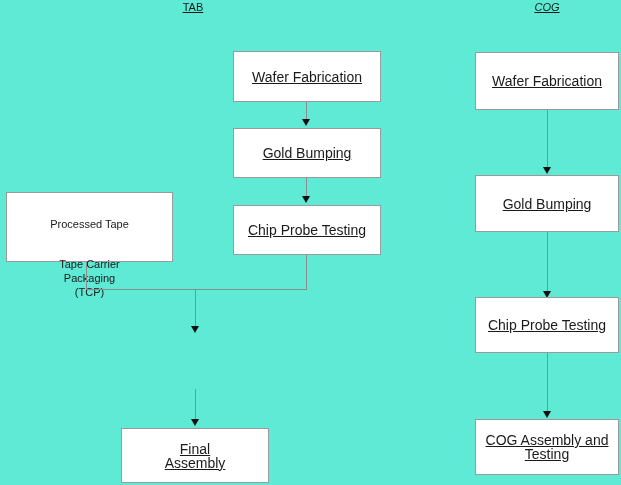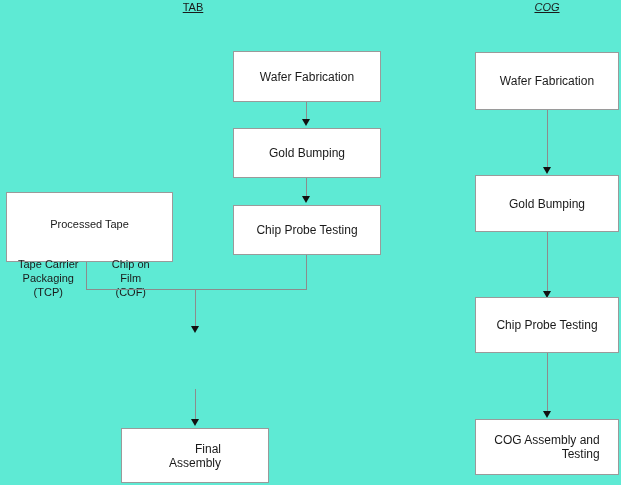--- a/index.html
+++ b/index.html
@@ -28,24 +28,25 @@
     white-space: nowrap;
   }
   .node {
     position: absolute;
     box-sizing: border-box;
     border: 1px solid #9a9a9a;
     background: #ffffff;
     display: flex;
     align-items: center;
     justify-content: center;
-    text-align: right;
-    font-size: 12px;
+    text-align: center;
+    font-size: 14px;
     line-height: 14px;
     color: #1a1a1a;
+    text-decoration: underline;
   }
   .node .label {
     display: block;
     padding: 0 4px;
     white-space: pre-line;
   }
   
   .tape-box {
     position: absolute;
     box-sizing: border-box;
@@ -118,23 +119,20 @@
   <div class="node" style="left:233px; top:205px; width:148px; height:50px;">
     <span class="label">Chip Probe Testing</span>
   </div>
 
   <div class="tape-box" style="left:6px; top:192px; width:167px; height:70px;">
     <div class="tape-title">Processed Tape</div>
     <div class="tape-cols">
       <div class="tape-col">Tape Carrier
 Packaging
 (TCP)</div>
-      <div class="tape-col">Chip on
-Film
-(COF)</div>
     </div>
   </div>
 
   <div class="vline" style="left:86px; top:262px; height:27px;"></div>
   <div class="vline" style="left:306px; top:255px; height:34px;"></div>
   <div class="hline" style="left:86px; top:289px; width:221px;"></div>
   <div class="vline" style="left:195px; top:289px; height:38px;"></div>
   <div class="arrowhead" style="left:191px; top:326px;"></div>
 
 

